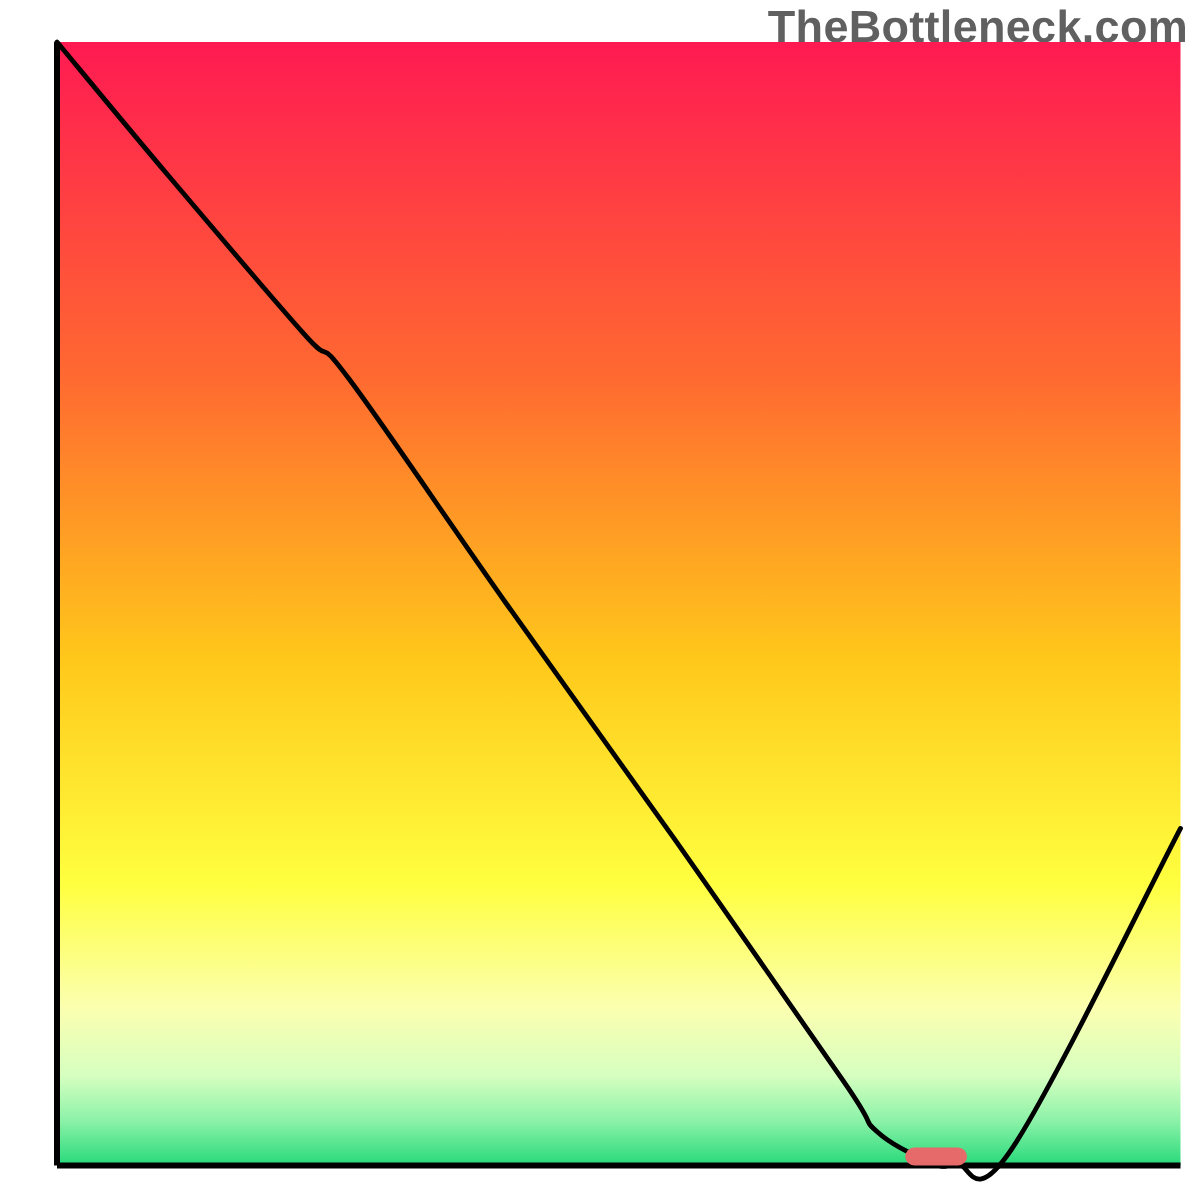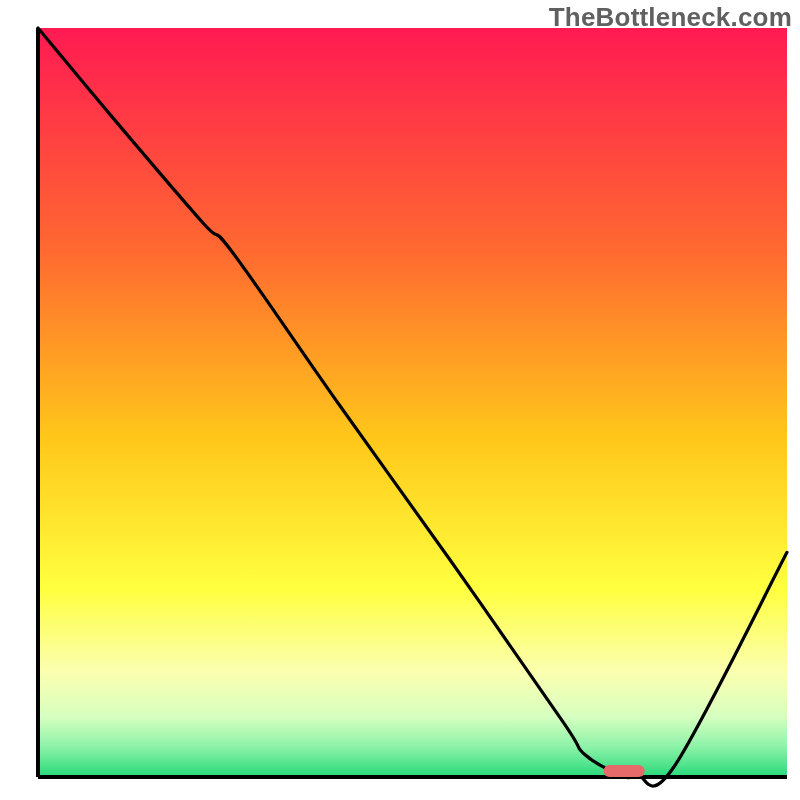--- a/index.html
+++ b/index.html
@@ -12,21 +12,21 @@
   }
   .chart-container {
     position: relative;
     width: 800px;
     height: 800px;
   }
   .watermark {
     position: absolute;
     top: 2px;
     right: 8px;
-    font-size: 26px;
+    font-size: 30px;
     font-weight: bold;
     color: #606060;
     letter-spacing: 0.2px;
   }
   svg.plot {
     position: absolute;
     top: 0;
     left: 0;
   }
 </style>

